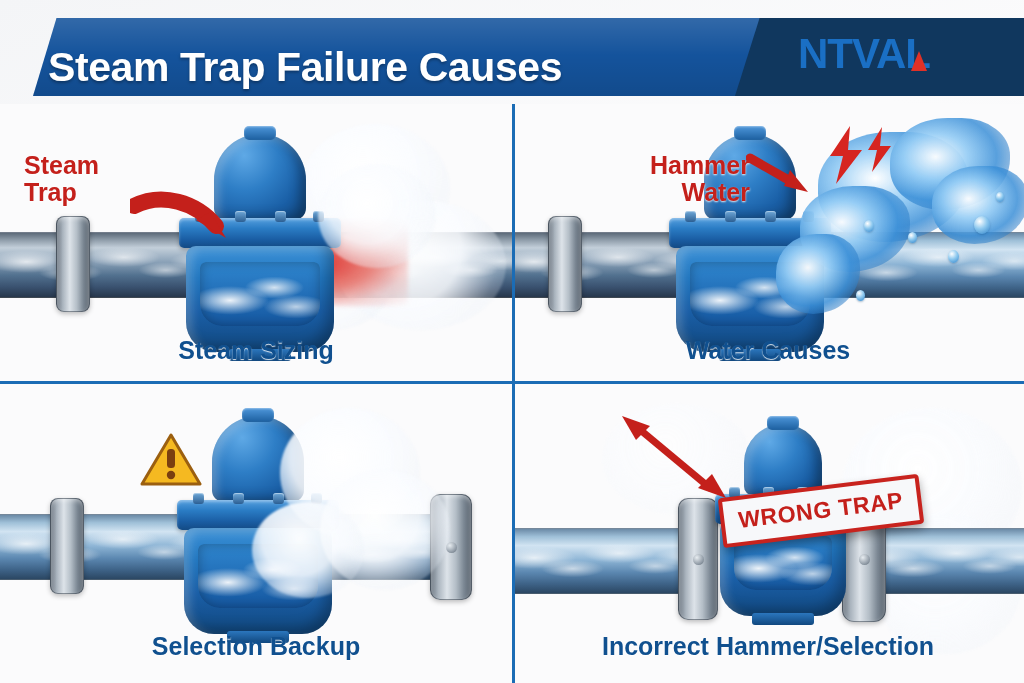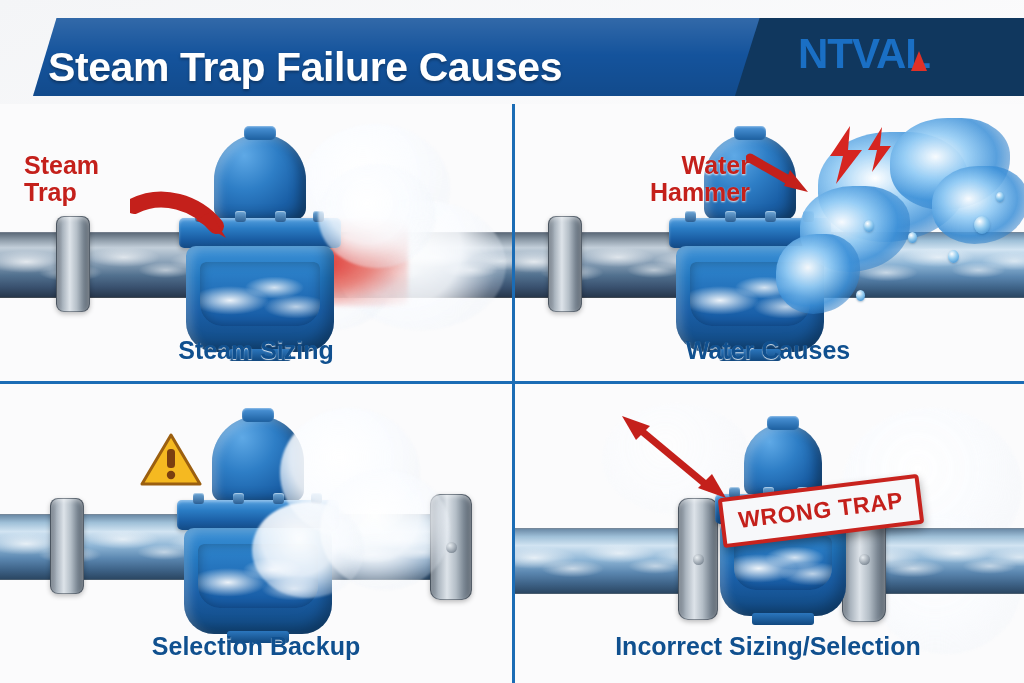--- a/index.html
+++ b/index.html
@@ -337,22 +337,22 @@
         <div class="splash" style="left:420px; top:62px; width:96px; height:78px;"></div>
         <div class="splash" style="left:264px; top:130px; width:84px; height:80px;"></div>
         <div class="droplet" style="left:462px; top:112px; width:16px; height:18px;"></div>
         <div class="droplet" style="left:436px; top:146px; width:11px; height:13px;"></div>
         <div class="droplet" style="left:396px; top:128px; width:9px; height:11px;"></div>
         <div class="droplet" style="left:484px; top:88px; width:8px; height:10px;"></div>
         <div class="droplet" style="left:352px; top:116px; width:10px; height:12px;"></div>
         <div class="droplet" style="left:344px; top:186px; width:9px; height:11px;"></div>
 
         <div class="callout-red" style="left:38px; top:48px; text-align:right; width:200px;">
+          <div>Hammer</div>
           <div>Water</div>
-          <div>Hammer</div>
         </div>
 
         <svg class="arrow-svg" style="left:234px; top:48px;" width="70" height="50" viewBox="0 0 70 50">
           <path d="M4,6 L46,30" stroke="#c4201b" stroke-width="9" fill="none" stroke-linecap="round"></path>
           <path d="M62,40 L38,34 L44,18 Z" fill="#c4201b"></path>
         </svg>
 
         <svg class="bolt-icon" style="left:312px; top:20px;" width="44" height="62" viewBox="0 0 44 62">
           <path d="M26,2 L6,32 L19,32 L12,60 L38,26 L24,26 Z" fill="#d62520"></path>
         </svg>
@@ -447,19 +447,19 @@
         <svg class="arrow-svg" style="left:104px; top:24px;" width="116" height="96" viewBox="0 0 116 96">
           <path d="M22,20 L94,80" stroke="#c4201b" stroke-width="7" stroke-linecap="round" fill="none"></path>
           <path d="M6,8 L34,18 L20,32 Z" fill="#c4201b"></path>
           <path d="M110,90 L82,80 L96,66 Z" fill="#c4201b"></path>
         </svg>
 
         <div class="wrong-label" style="left:208px; top:102px;">
           <span>WRONG TRAP</span>
         </div>
       </div>
-      <div class="caption cap-bot">Incorrect Sizing/Selection</div>
+      <div class="caption cap-bot">Incorrect Hammer/Selection</div>
     </div>
 
     <div class="vline"></div>
     <div class="hline"></div>
   </div>
 </div>
 
 </body></html>

